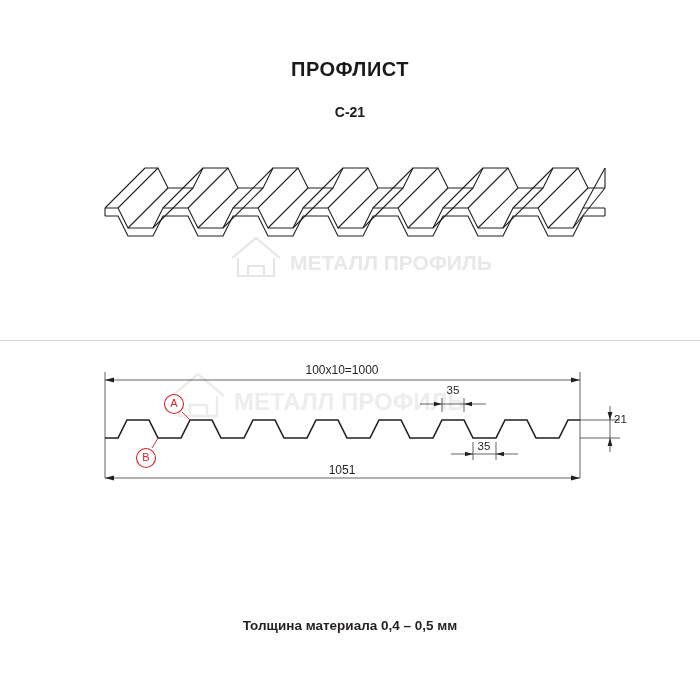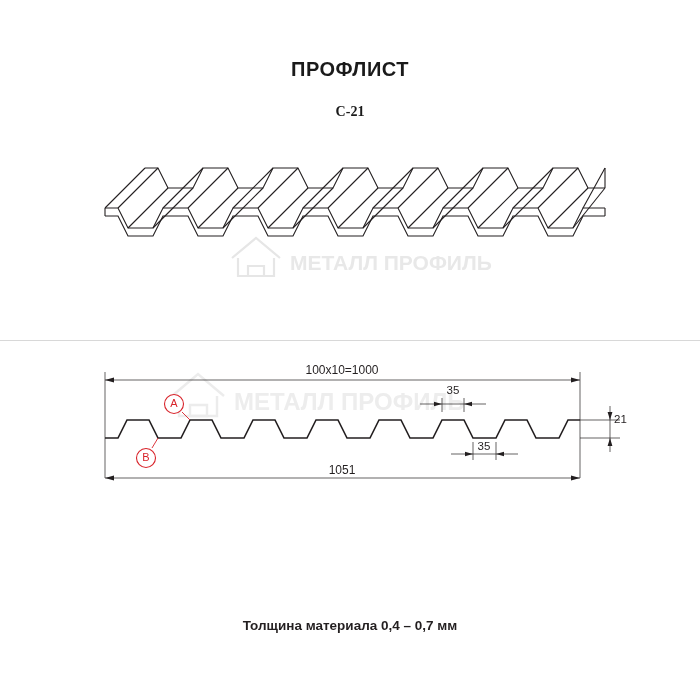--- a/index.html
+++ b/index.html
@@ -33,21 +33,20 @@
   }
   .subtitle {
     position: absolute;
     top: 104px;
     left: 0;
     width: 700px;
     text-align: center;
     font-size: 14px;
     font-weight: bold;
     color: #1a1a1a;
-    font-family: Liberation Serif, serif;
   }
   .footnote {
     position: absolute;
     top: 618px;
     left: 0;
     width: 700px;
     text-align: center;
     font-size: 13.5px;
     font-weight: bold;
     color: #231f20;
@@ -241,15 +240,15 @@
       </g>
 
       <g>
         <path d="M78 88 L72 98" stroke="#d8232a" stroke-width="0.9" fill="none"></path>
         <circle cx="66" cy="108" r="9.5" fill="#ffffff" stroke="#d8232a" stroke-width="1.1"></circle>
         <text x="66" y="108.5" font-family="Liberation Sans, sans-serif" font-size="11" fill="#d8232a" text-anchor="middle" dominant-baseline="middle">B</text>
       </g>
     </svg>
   </div>
 
-  <div class="footnote">Толщина материала 0,4 – 0,7 мм</div>
+  <div class="footnote">Толщина материала 0,4 – 0,5 мм</div>
 
 </div>
 
 </body></html>

